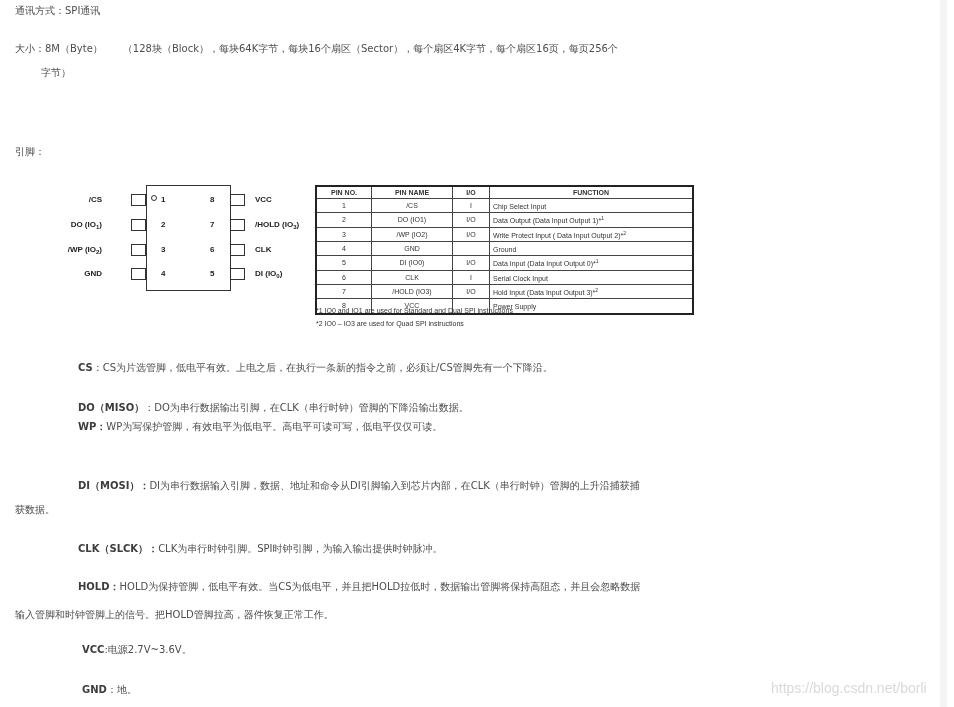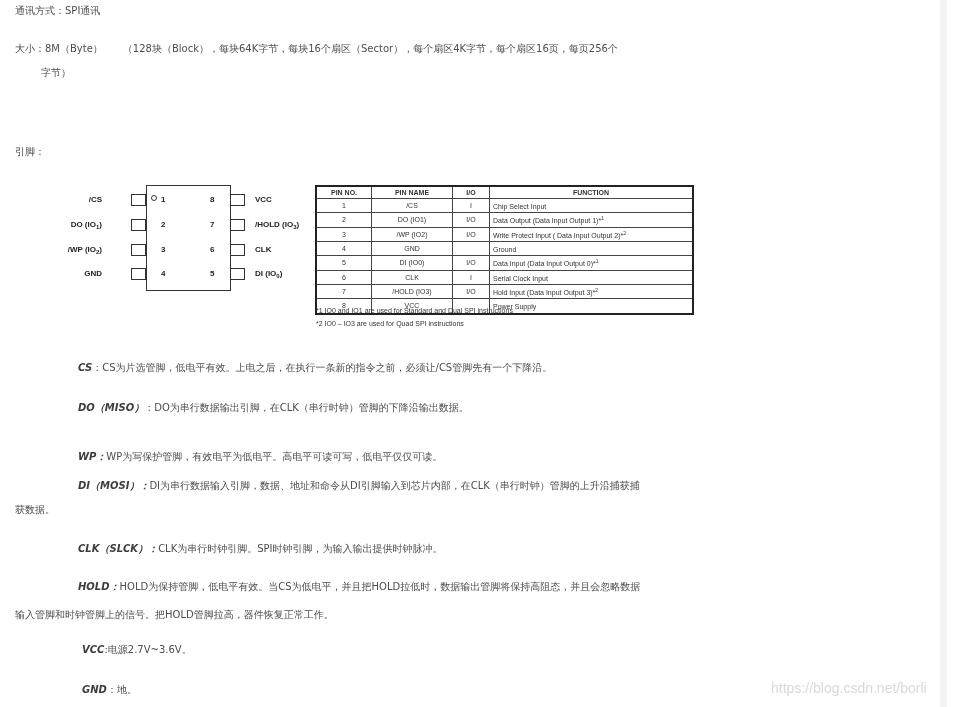--- a/index.html
+++ b/index.html
@@ -5,21 +5,21 @@
   html, body { margin: 0; padding: 0; }
   body {
     width: 954px; height: 707px; overflow: hidden; position: relative;
     background: #ffffff;
     font-family: "DejaVu Sans", "Liberation Sans", sans-serif;
     color: #4d4d4d;
     font-size: 14px;
   }
   .content { position: absolute; left: 0; top: 0; width: 935px; height: 707px; }
   .line { position: absolute; white-space: nowrap; font-size: 10px; line-height: 20px; color: #4d4d4d; }
-  .bold { font-weight: bold; color: #3d3d3d; font-style: italic; }
+  .bold { font-weight: bold; color: #3d3d3d; }
 
   
   .scrollbar { position: absolute; left: 940px; top: 0; width: 7px; height: 707px; background: #f3f4f6; }
 
   
   .chip { position: absolute; left: 146px; top: 185px; width: 83px; height: 104px; border: 1px solid #333; background:#fff; }
   .chip-dot { position: absolute; left: 151px; top: 195px; width: 4px; height: 4px; border: 1px solid #333; border-radius: 50%; }
   .pin-box { position: absolute; width: 13px; height: 10px; border: 1px solid #333; background: #fff; }
   .pin-label { position: absolute; font-family: "Liberation Sans", sans-serif; font-size: 8px; font-weight: bold; color: #222; white-space: nowrap; line-height: 10px; }
   .pin-num { position: absolute; font-family: "Liberation Sans", sans-serif; font-size: 8px; font-weight: bold; color: #222; line-height: 10px; }
@@ -139,21 +139,21 @@
           <td class="c"></td>
           <td class="l"><span>Power Supply</span><sup></sup></td>
         </tr>
     </tbody>
   </table>
   <div class="footnote" style="left:316px; top:307px;">*1 IO0 and IO1 are used for Standard and Dual SPI instructions</div>
   <div class="footnote" style="left:316px; top:320px;">*2 IO0 – IO3 are used for Quad SPI instructions</div>
 
   <div class="line" style="left:78px; top:358px;"><span class="bold">CS</span><span>：CS为片选管脚，低电平有效。上电之后，在执行一条新的指令之前，必须让/CS管脚先有一个下降沿。</span></div>
   <div class="line" style="left:78px; top:398px;"><span class="bold">DO（MISO）</span><span>：DO为串行数据输出引脚，在CLK（串行时钟）管脚的下降沿输出数据。</span></div>
-  <div class="line" style="left:78px; top:447px;text-align:center;"><span class="bold">WP：</span><span>WP为写保护管脚，有效电平为低电平。高电平可读可写，低电平仅仅可读。</span></div>
+  <div class="line" style="left:78px; top:417px;text-align:center;"><span class="bold">WP：</span><span>WP为写保护管脚，有效电平为低电平。高电平可读可写，低电平仅仅可读。</span></div>
   <div class="line" style="left:78px; top:476px;"><span class="bold">DI（MOSI）：</span><span>DI为串行数据输入引脚，数据、地址和命令从DI引脚输入到芯片内部，在CLK（串行时钟）管脚的上升沿捕获捕</span></div>
   <div class="line" style="left:15px; top:500px;">获数据。</div>
   <div class="line" style="left:78px; top:539px;text-align:center;"><span class="bold">CLK（SLCK）：</span><span>CLK为串行时钟引脚。SPI时钟引脚，为输入输出提供时钟脉冲。</span></div>
   <div class="line" style="left:78px; top:577px;"><span class="bold">HOLD：</span><span>HOLD为保持管脚，低电平有效。当CS为低电平，并且把HOLD拉低时，数据输出管脚将保持高阻态，并且会忽略数据</span></div>
   <div class="line" style="left:15px; top:605px;">输入管脚和时钟管脚上的信号。把HOLD管脚拉高，器件恢复正常工作。</div>
   <div class="line" style="left:82px; top:640px;"><span class="bold">VCC</span><span>:电源2.7V~3.6V。</span></div>
   <div class="line" style="left:82px; top:680px;"><span class="bold">GND</span><span>：地。</span></div>
 
   <div class="wm2">https://blog.csdn.net/borli</div>
 </div>

